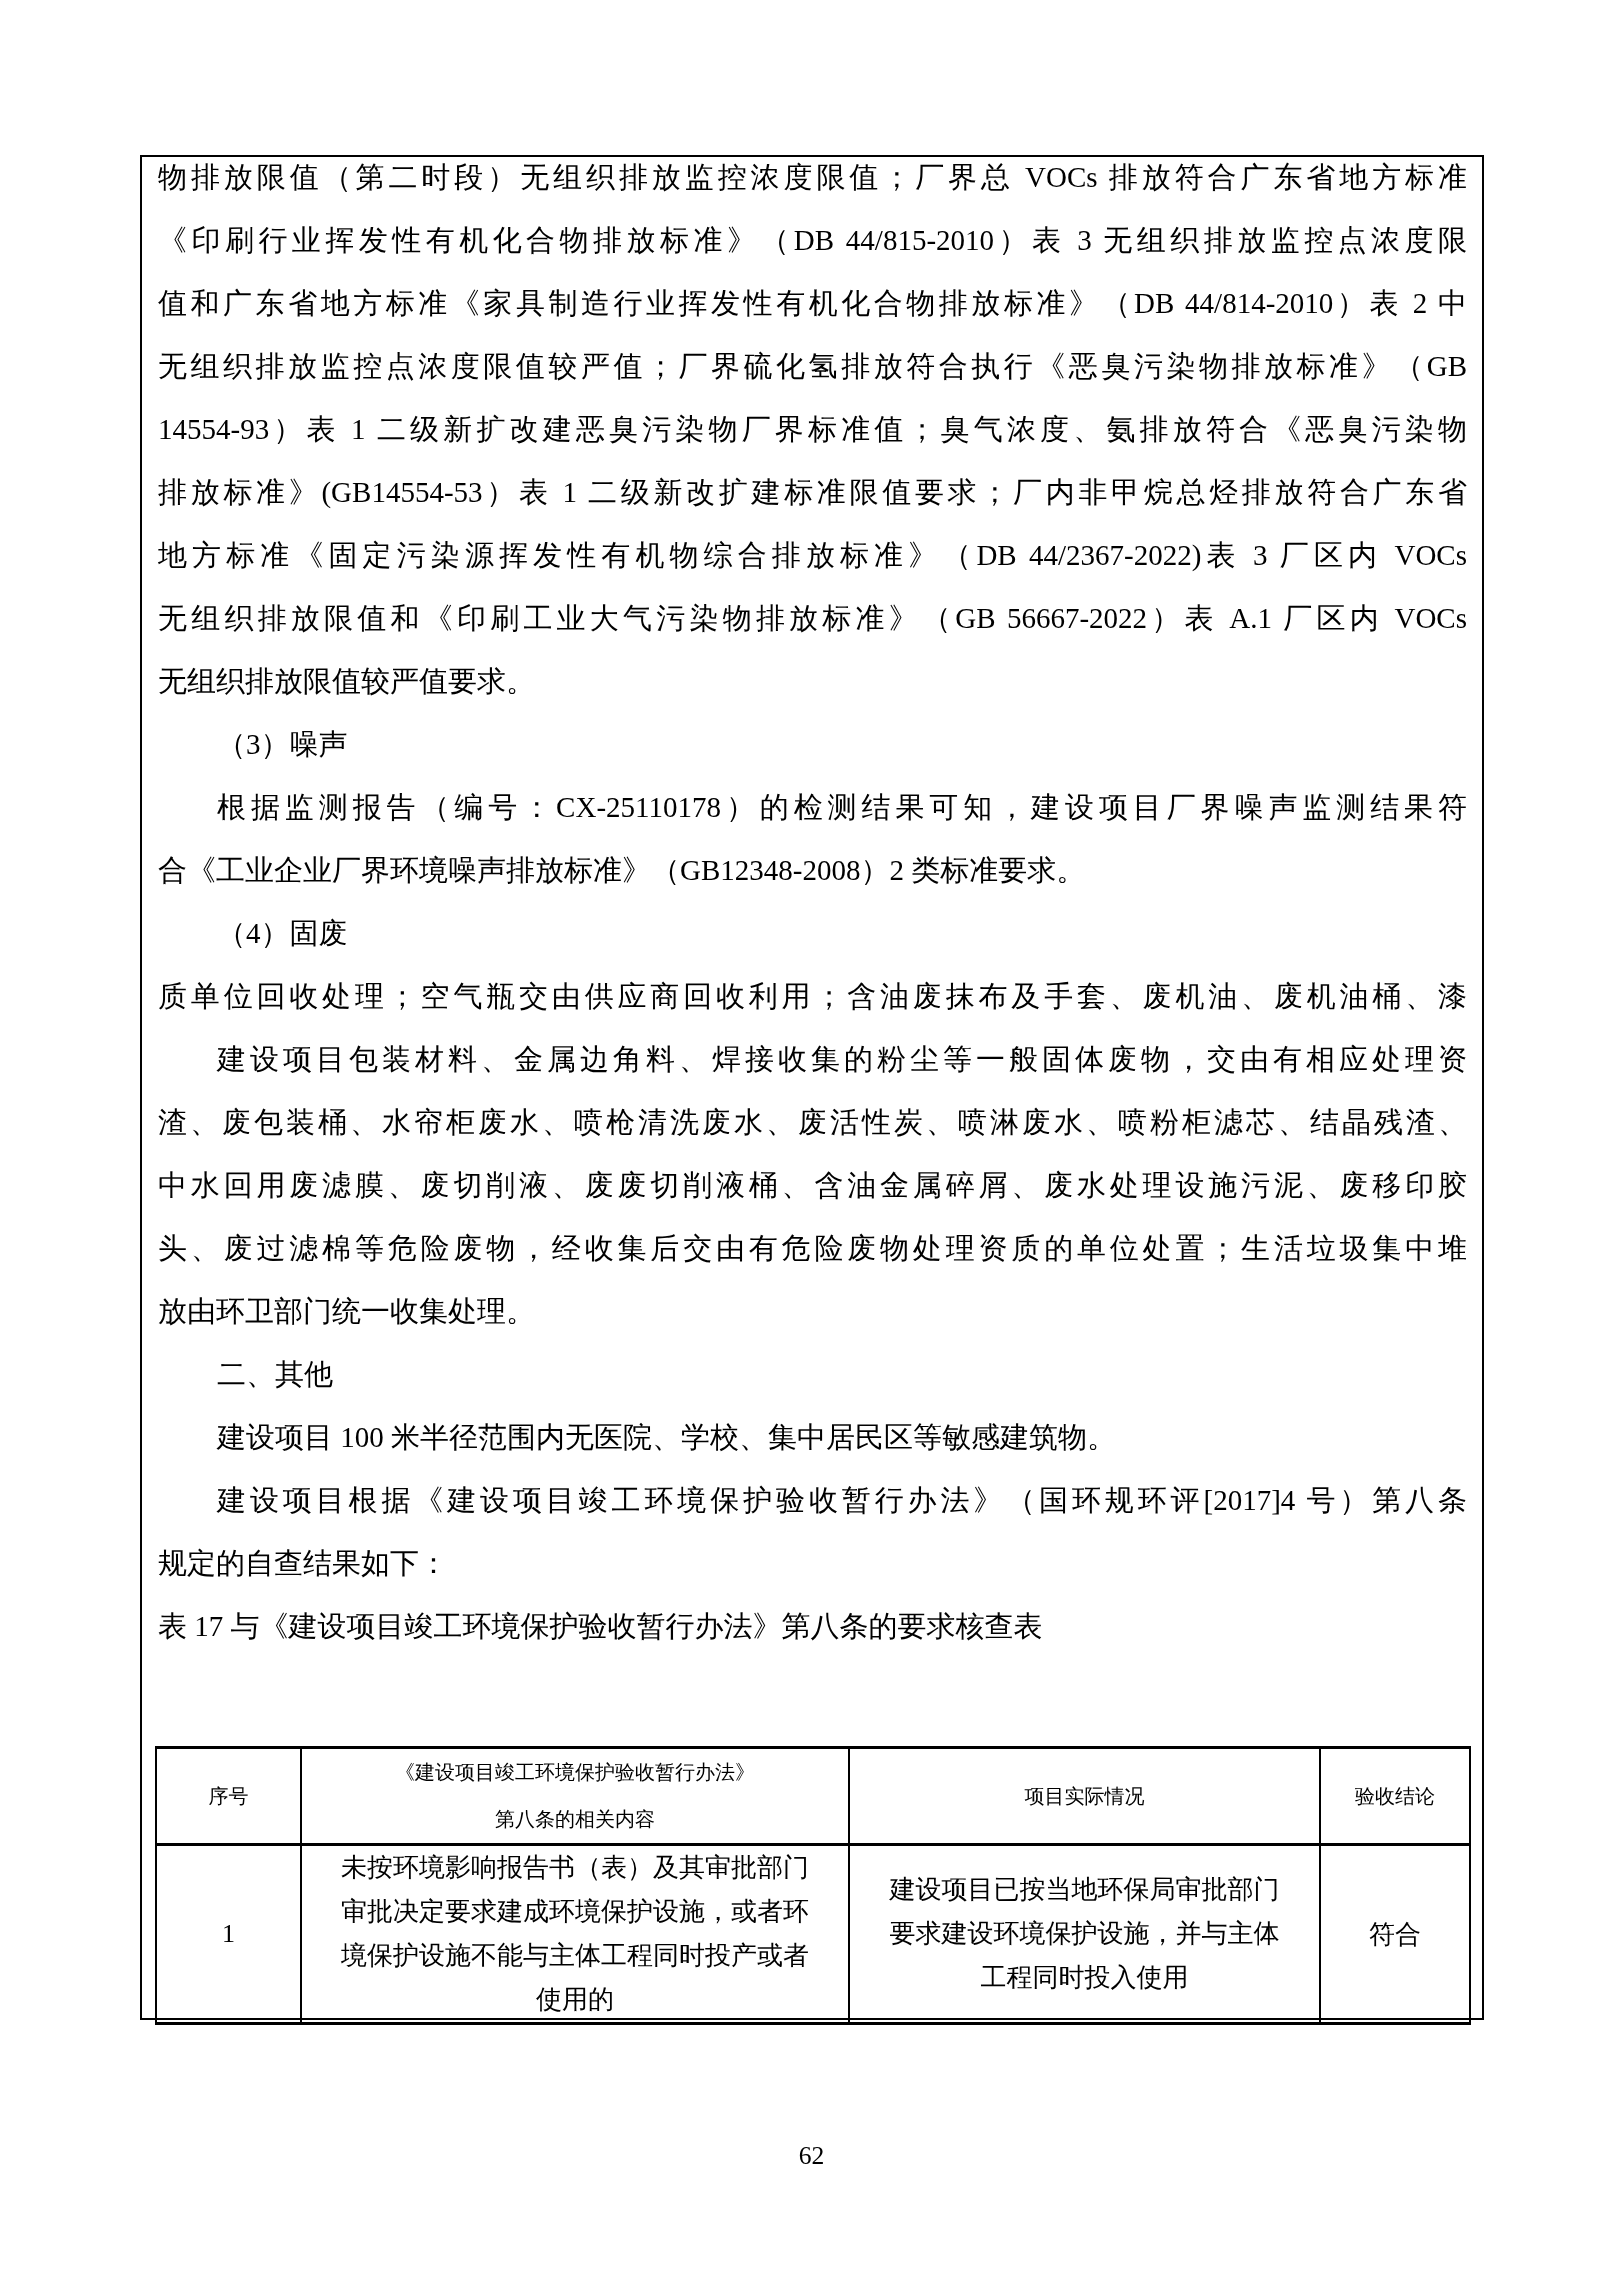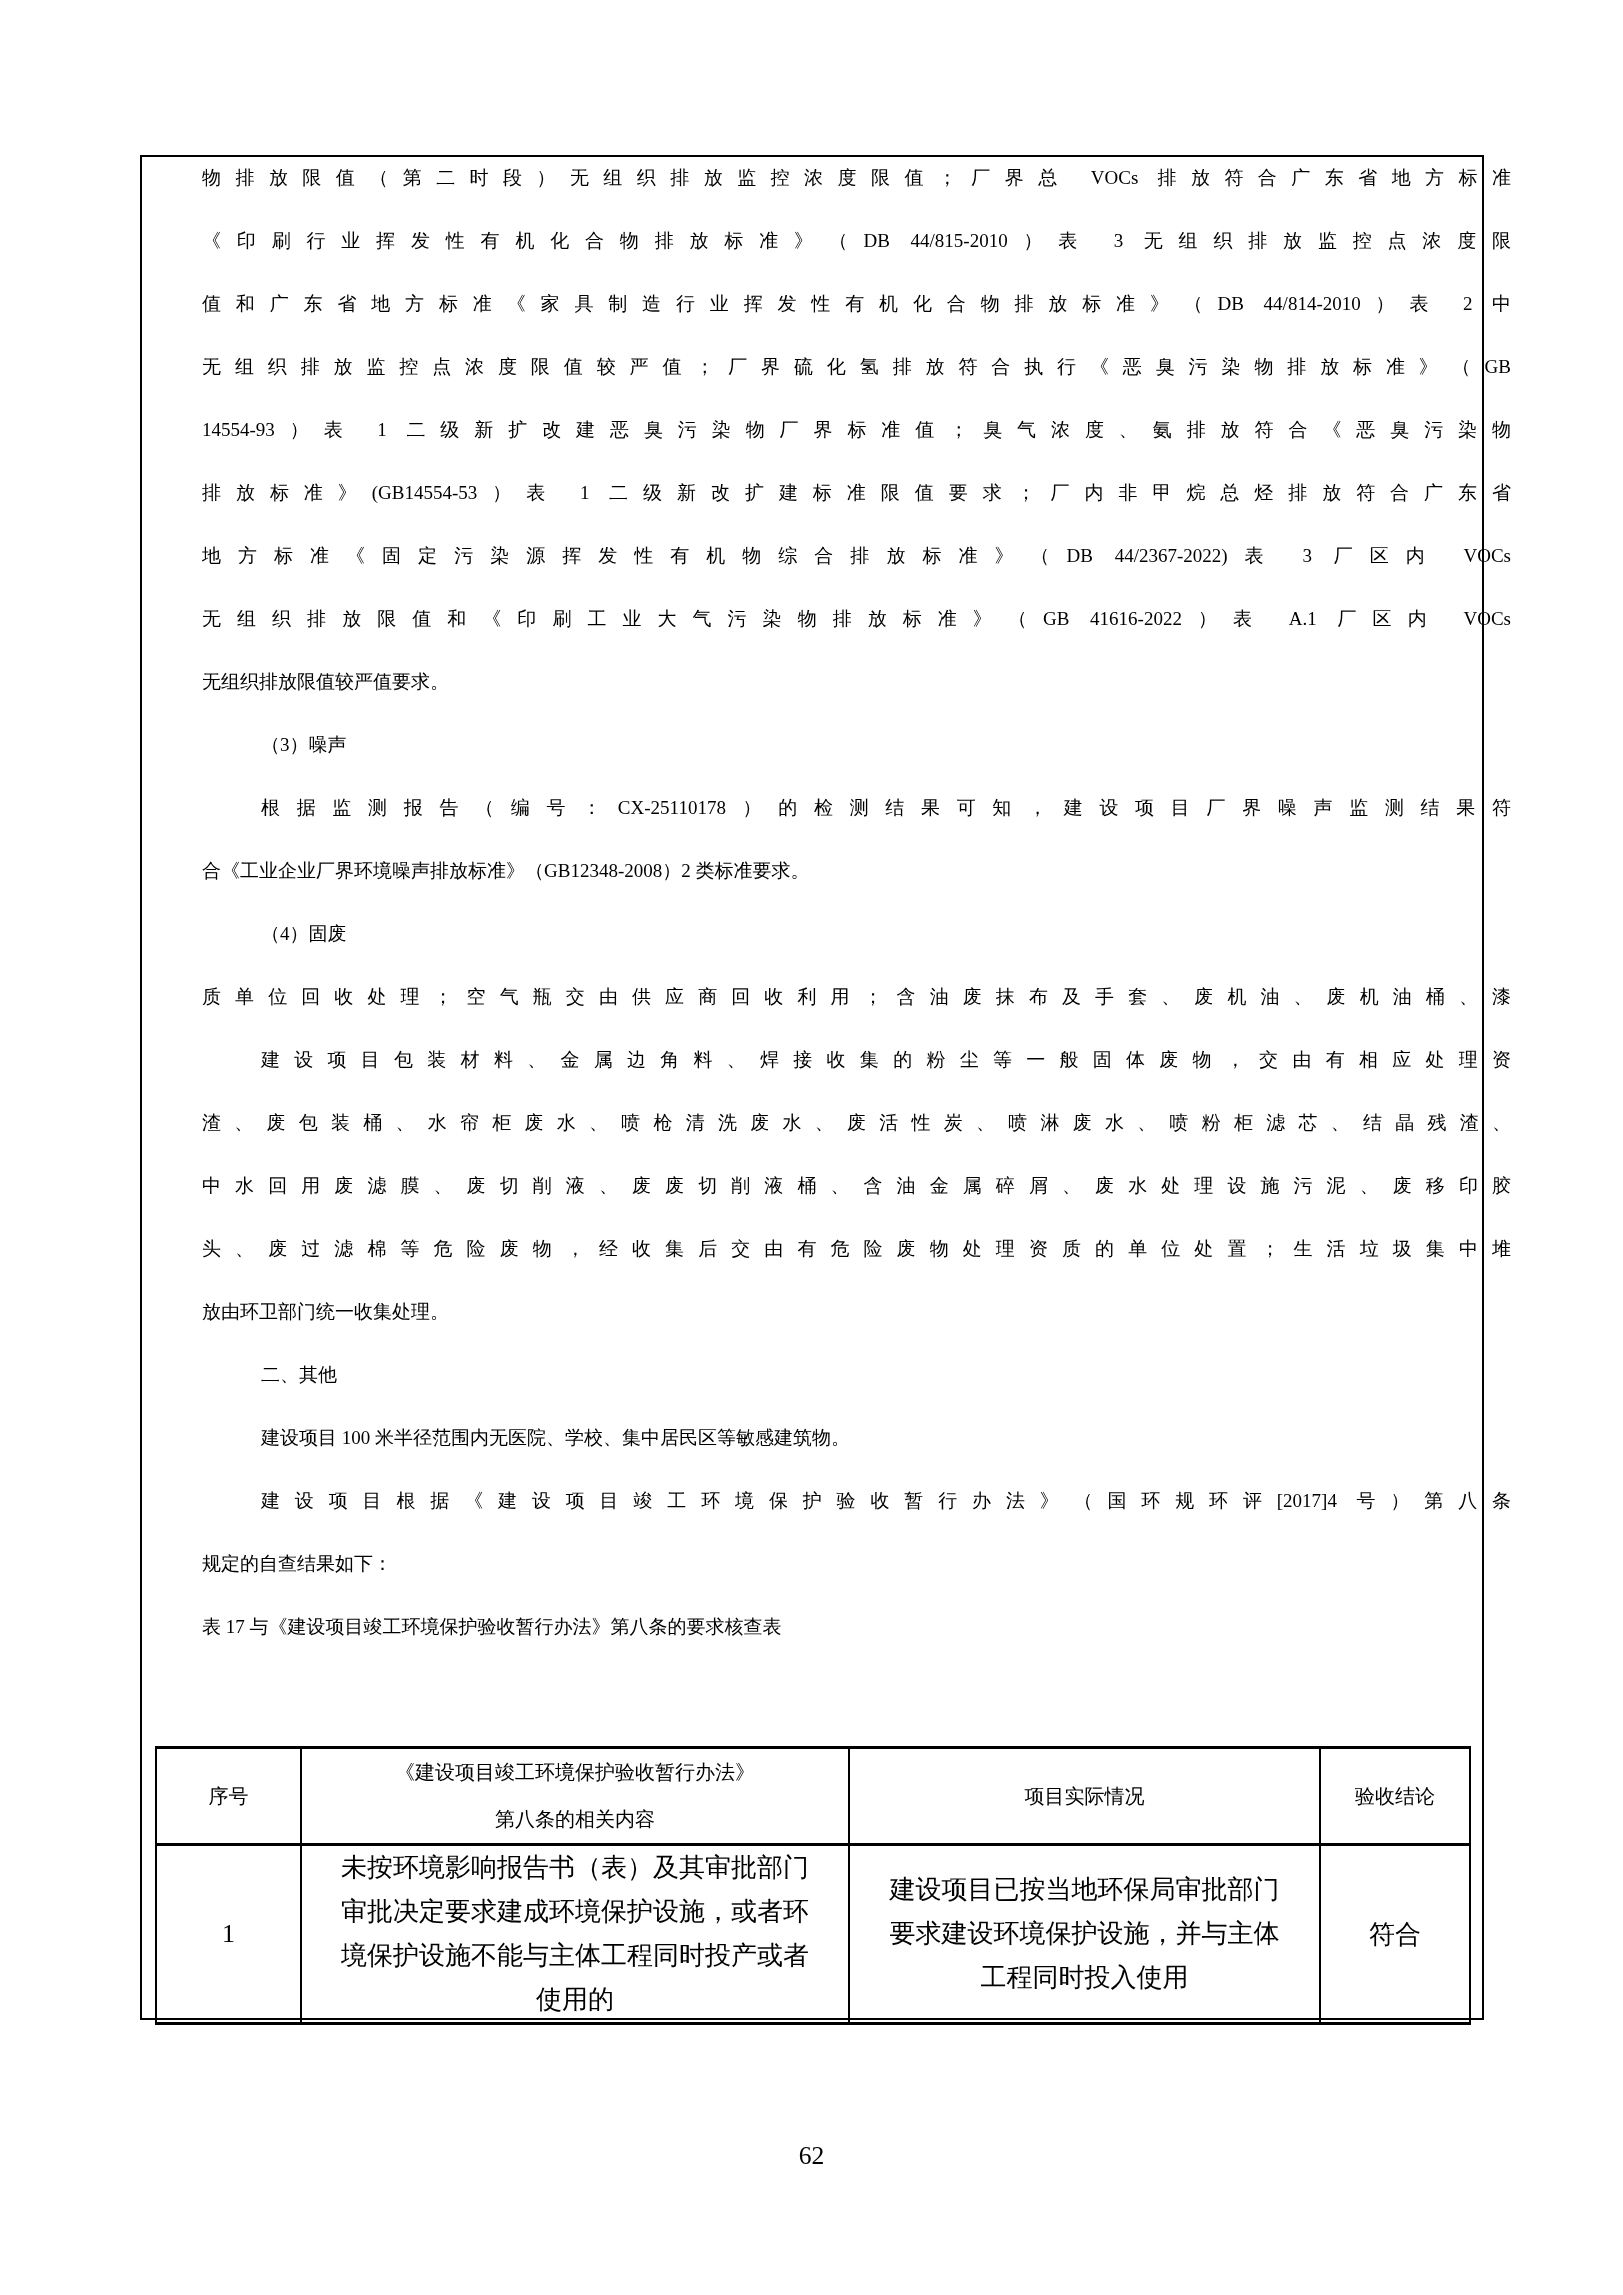--- a/index.html
+++ b/index.html
@@ -6,21 +6,21 @@
   body{
     width:1623px;height:2295px;position:relative;background:#ffffff;
     font-family:"Liberation Serif","DejaVu Serif",serif;color:#000;
   }
   .frame{
     position:absolute;left:140px;top:155px;width:1344px;height:1865px;
     border:2px solid #000;box-sizing:border-box;background:transparent;
   }
   .text-layer{
     position:absolute;left:158px;top:146px;width:1309px;
-    font-size:19px;line-height:63px;margin-left:44px;
+    font-size:29px;line-height:63px;
   }
   .ln{height:63px;white-space:nowrap;}
   .ln.j{white-space:normal;text-align:justify;text-align-last:justify;text-justify:inter-ideograph;}
   .ln.ind{text-indent:59px;}
   .ln.center{text-align:left;text-indent:0;}
   table.check{
     position:absolute;left:155px;top:1746px;width:1314px;height:270px;
     border-collapse:collapse;table-layout:fixed;
     font-size:26px;
   }
@@ -43,21 +43,21 @@
 <div class="frame"></div>
 
 <div class="text-layer">
   <div class="ln j">物排放限值（第二时段）无组织排放监控浓度限值；厂界总 VOCs 排放符合广东省地方标准</div>
   <div class="ln j">《印刷行业挥发性有机化合物排放标准》（DB 44/815-2010）表 3 无组织排放监控点浓度限</div>
   <div class="ln j">值和广东省地方标准《家具制造行业挥发性有机化合物排放标准》（DB 44/814-2010）表 2 中</div>
   <div class="ln j">无组织排放监控点浓度限值较严值；厂界硫化氢排放符合执行《恶臭污染物排放标准》（GB</div>
   <div class="ln j">14554-93）表 1 二级新扩改建恶臭污染物厂界标准值；臭气浓度、氨排放符合《恶臭污染物</div>
   <div class="ln j">排放标准》(GB14554-53）表 1 二级新改扩建标准限值要求；厂内非甲烷总烃排放符合广东省</div>
   <div class="ln j">地方标准《固定污染源挥发性有机物综合排放标准》（DB 44/2367-2022)表 3 厂区内 VOCs</div>
-  <div class="ln j">无组织排放限值和《印刷工业大气污染物排放标准》（GB 41616-2022）表 A.1 厂区内 VOCs</div>
+  <div class="ln j">无组织排放限值和《印刷工业大气污染物排放标准》（GB 56667-2022）表 A.1 厂区内 VOCs</div>
   <div class="ln">无组织排放限值较严值要求。</div>
   <div class="ln ind">（3）噪声</div>
   <div class="ln ind j">根据监测报告（编号：CX-25110178）的检测结果可知，建设项目厂界噪声监测结果符</div>
   <div class="ln">合《工业企业厂界环境噪声排放标准》（GB12348-2008）2 类标准要求。</div>
   <div class="ln ind">（4）固废</div>
   <div class="ln j">质单位回收处理；空气瓶交由供应商回收利用；含油废抹布及手套、废机油、废机油桶、漆</div>
   <div class="ln ind j">建设项目包装材料、金属边角料、焊接收集的粉尘等一般固体废物，交由有相应处理资</div>
   <div class="ln j">渣、废包装桶、水帘柜废水、喷枪清洗废水、废活性炭、喷淋废水、喷粉柜滤芯、结晶残渣、</div>
   <div class="ln j">中水回用废滤膜、废切削液、废废切削液桶、含油金属碎屑、废水处理设施污泥、废移印胶</div>
   <div class="ln j">头、废过滤棉等危险废物，经收集后交由有危险废物处理资质的单位处置；生活垃圾集中堆</div>

